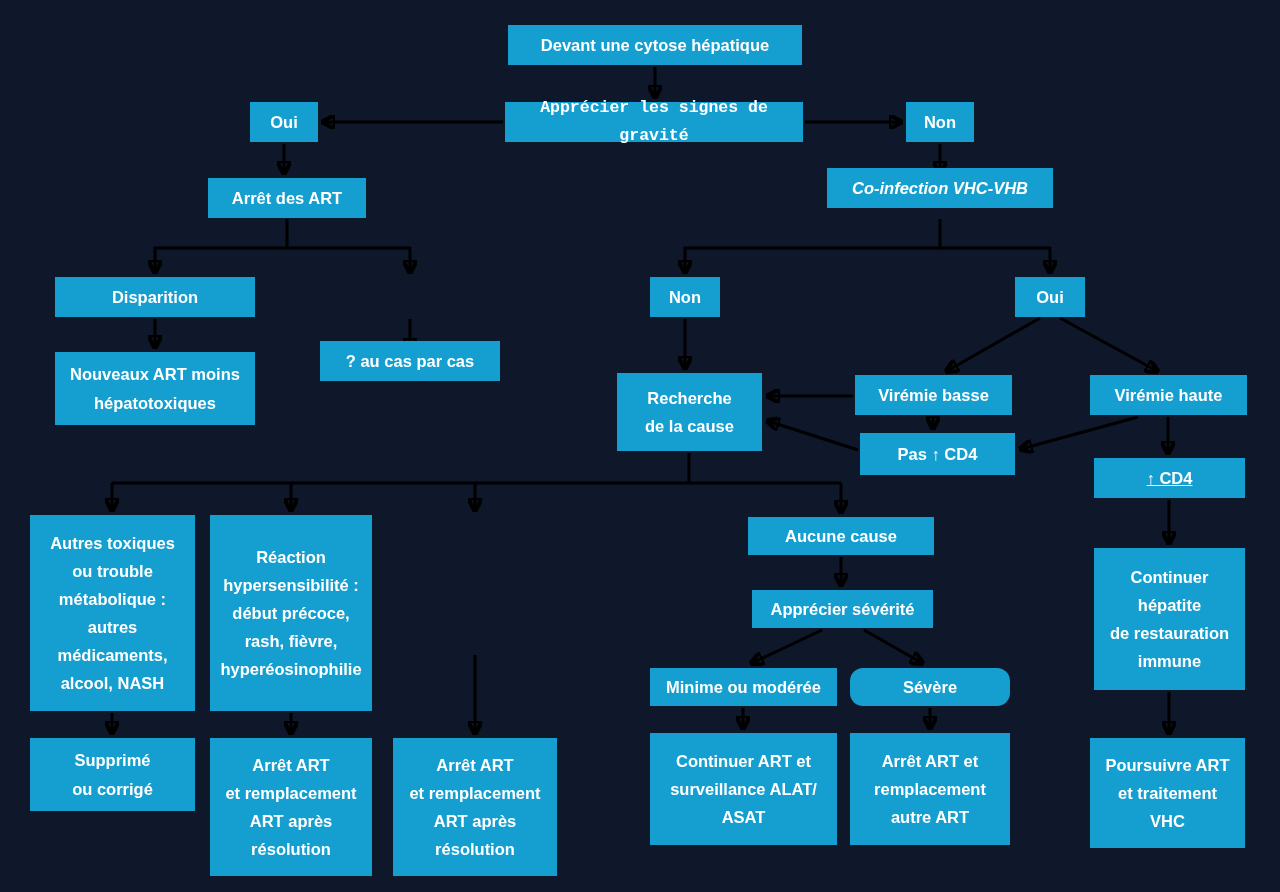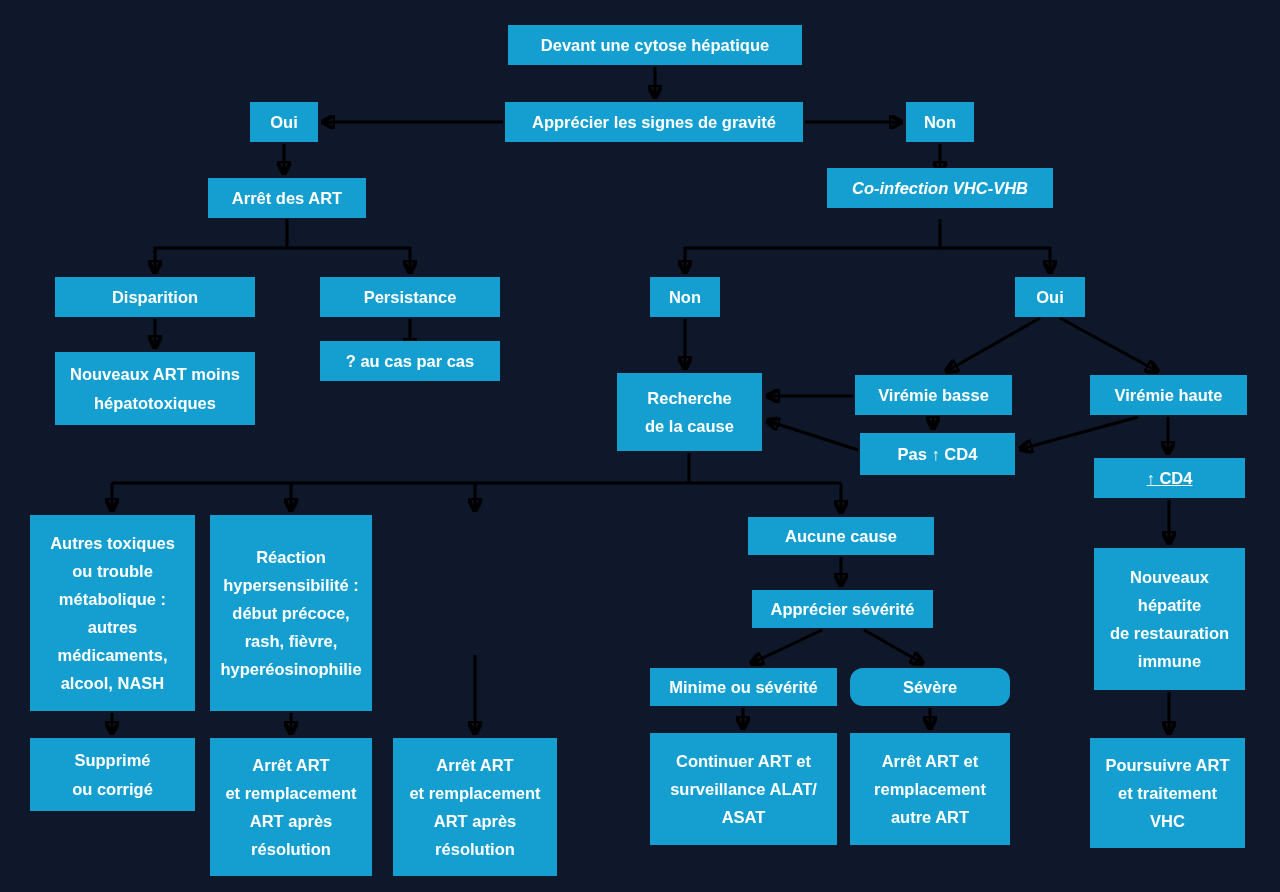--- a/index.html
+++ b/index.html
@@ -33,21 +33,21 @@
     display: flex;
     align-items: center;
     justify-content: center;
     text-align: center;
     white-space: pre-line;
     box-sizing: border-box;
     padding: 2px 5px;
   }
   
   #n-start        { left:508px;  top:25px;  width:294px; height:40px; }
-  #n-assess       { left:505px;  top:102px; width:298px; height:40px; }
+  #n-assess       { left:505px;  top:102px; width:298px; height:40px;font-family:Liberation Mono, monospace; }
   #n-yes1         { left:250px;  top:102px; width:68px;  height:40px; }
   #n-no1          { left:906px;  top:102px; width:68px;  height:40px; }
   #n-stopart      { left:208px;  top:178px; width:158px; height:40px; }
   #n-coinfection  { left:827px;  top:168px; width:226px; height:40px;font-style:italic; }
   #n-disparition  { left:55px;   top:277px; width:200px; height:40px; }
   #n-persistance  { left:320px;  top:277px; width:180px; height:40px; }
   #n-newart       { left:55px;   top:352px; width:200px; height:73px; }
   #n-casparcas    { left:320px;  top:341px; width:180px; height:40px; }
   #n-no2          { left:650px;  top:277px; width:70px;  height:40px; }
   #n-yes2         { left:1015px; top:277px; width:70px;  height:40px; }
@@ -121,21 +121,20 @@
     </g>
   </svg>
 
   <div class="node" id="n-start">Devant une cytose hépatique</div>
   <div class="node" id="n-assess">Apprécier les signes de gravité</div>
   <div class="node" id="n-yes1">Oui</div>
   <div class="node" id="n-no1">Non</div>
   <div class="node" id="n-stopart">Arrêt des ART</div>
   <div class="node" id="n-coinfection">Co-infection VHC-VHB</div>
   <div class="node" id="n-disparition">Disparition</div>
-  <div class="node" id="n-persistance">Persistance</div>
   <div class="node" id="n-newart">Nouveaux ART moins
 hépatotoxiques</div>
   <div class="node" id="n-casparcas">? au cas par cas</div>
   <div class="node" id="n-no2">Non</div>
   <div class="node" id="n-yes2">Oui</div>
   <div class="node" id="n-search">Recherche
 de la cause</div>
   <div class="node" id="n-lowviremia">Virémie basse</div>
   <div class="node" id="n-highviremia">Virémie haute</div>
   <div class="node" id="n-nocd4">Pas ↑ CD4</div>
@@ -146,39 +145,39 @@
 autres
 médicaments,
 alcool, NASH</div>
   <div class="node" id="n-hypersens">Réaction
 hypersensibilité :
 début précoce,
 rash, fièvre,
 hyperéosinophilie</div>
   <div class="node" id="n-nocause">Aucune cause</div>
   <div class="node" id="n-severity">Apprécier sévérité</div>
-  <div class="node" id="n-mild">Minime ou sévérité</div>
+  <div class="node" id="n-mild">Minime ou modérée</div>
   <div class="node" id="n-severe">Sévère</div>
   <div class="node" id="n-continueart">Continuer ART et
 surveillance ALAT/
 ASAT</div>
   <div class="node" id="n-stopother">Arrêt ART et
 remplacement
 autre ART</div>
   <div class="node" id="n-suppressed">Supprimé
 ou corrigé</div>
   <div class="node" id="n-stopreplace1">Arrêt ART
 et remplacement
 ART après
 résolution</div>
   <div class="node" id="n-stopreplace2">Arrêt ART
 et remplacement
 ART après
 résolution</div>
-  <div class="node" id="n-immune">Nouveaux
+  <div class="node" id="n-immune">Continuer
 hépatite
 de restauration
 immune</div>
   <div class="node" id="n-continuevhc">Poursuivre ART
 et traitement
 VHC</div>
 
 </div>
 
 </body></html>

